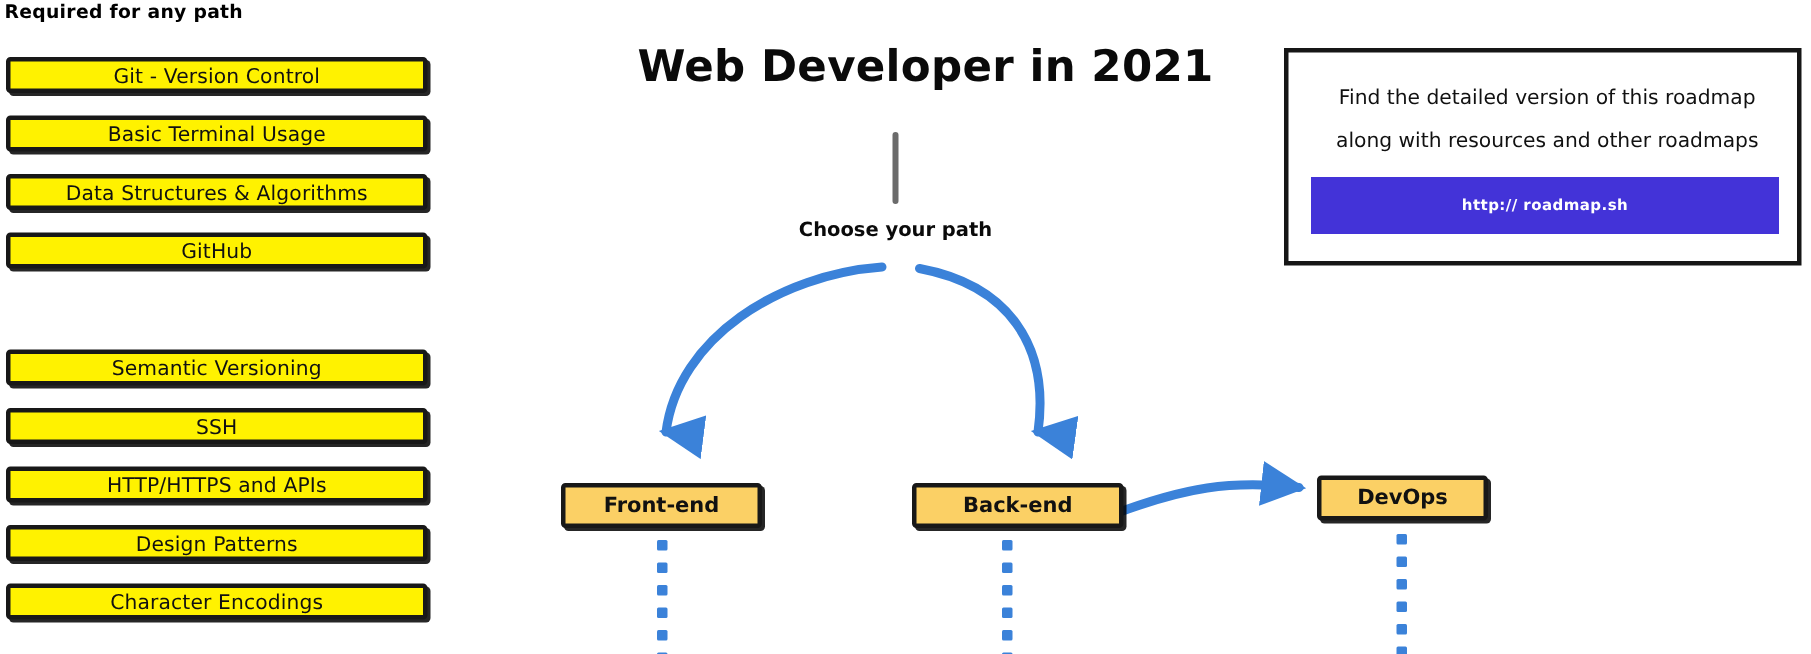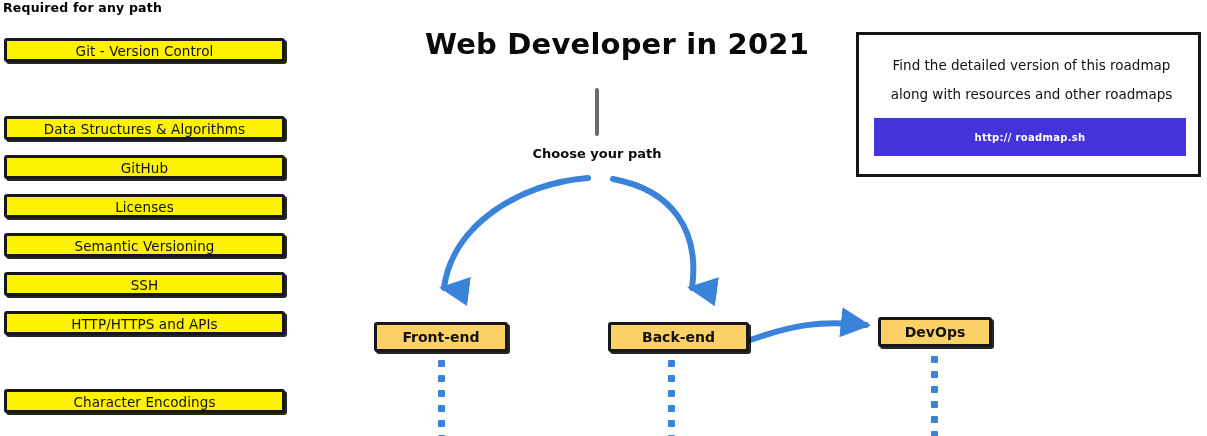--- a/index.html
+++ b/index.html
@@ -180,37 +180,40 @@
 </style>
 </head>
 <body>
 
 <div id="sidebar">
   <div id="sidebar-heading">Required for any path</div>
 
   <div class="req-box" style="top:38px">
       <span class="req-label">Git - Version Control</span>
     </div>
+  <div class="req-box" style="top:77px">
+      <span class="req-label">Basic Terminal Usage</span>
+    </div>
   <div class="req-box" style="top:116px">
       <span class="req-label">Data Structures &amp; Algorithms</span>
     </div>
   <div class="req-box" style="top:155px">
       <span class="req-label">GitHub</span>
     </div>
-  <div class="req-box" style="top:194px">
-      <span class="req-label">Licenses</span>
-    </div>
   <div class="req-box" style="top:233px">
       <span class="req-label">Semantic Versioning</span>
     </div>
   <div class="req-box" style="top:272px">
       <span class="req-label">SSH</span>
     </div>
   <div class="req-box" style="top:311px">
       <span class="req-label">HTTP/HTTPS and APIs</span>
+    </div>
+  <div class="req-box" style="top:350px">
+      <span class="req-label">Design Patterns</span>
     </div>
   <div class="req-box" style="top:389px">
       <span class="req-label">Character Encodings</span>
     </div>
 </div>
 
 <div id="title-shift">Web Developer in 2021</div>
 <div id="trunk-line"></div>
 <div id="choose-label">Choose your path</div>
 

